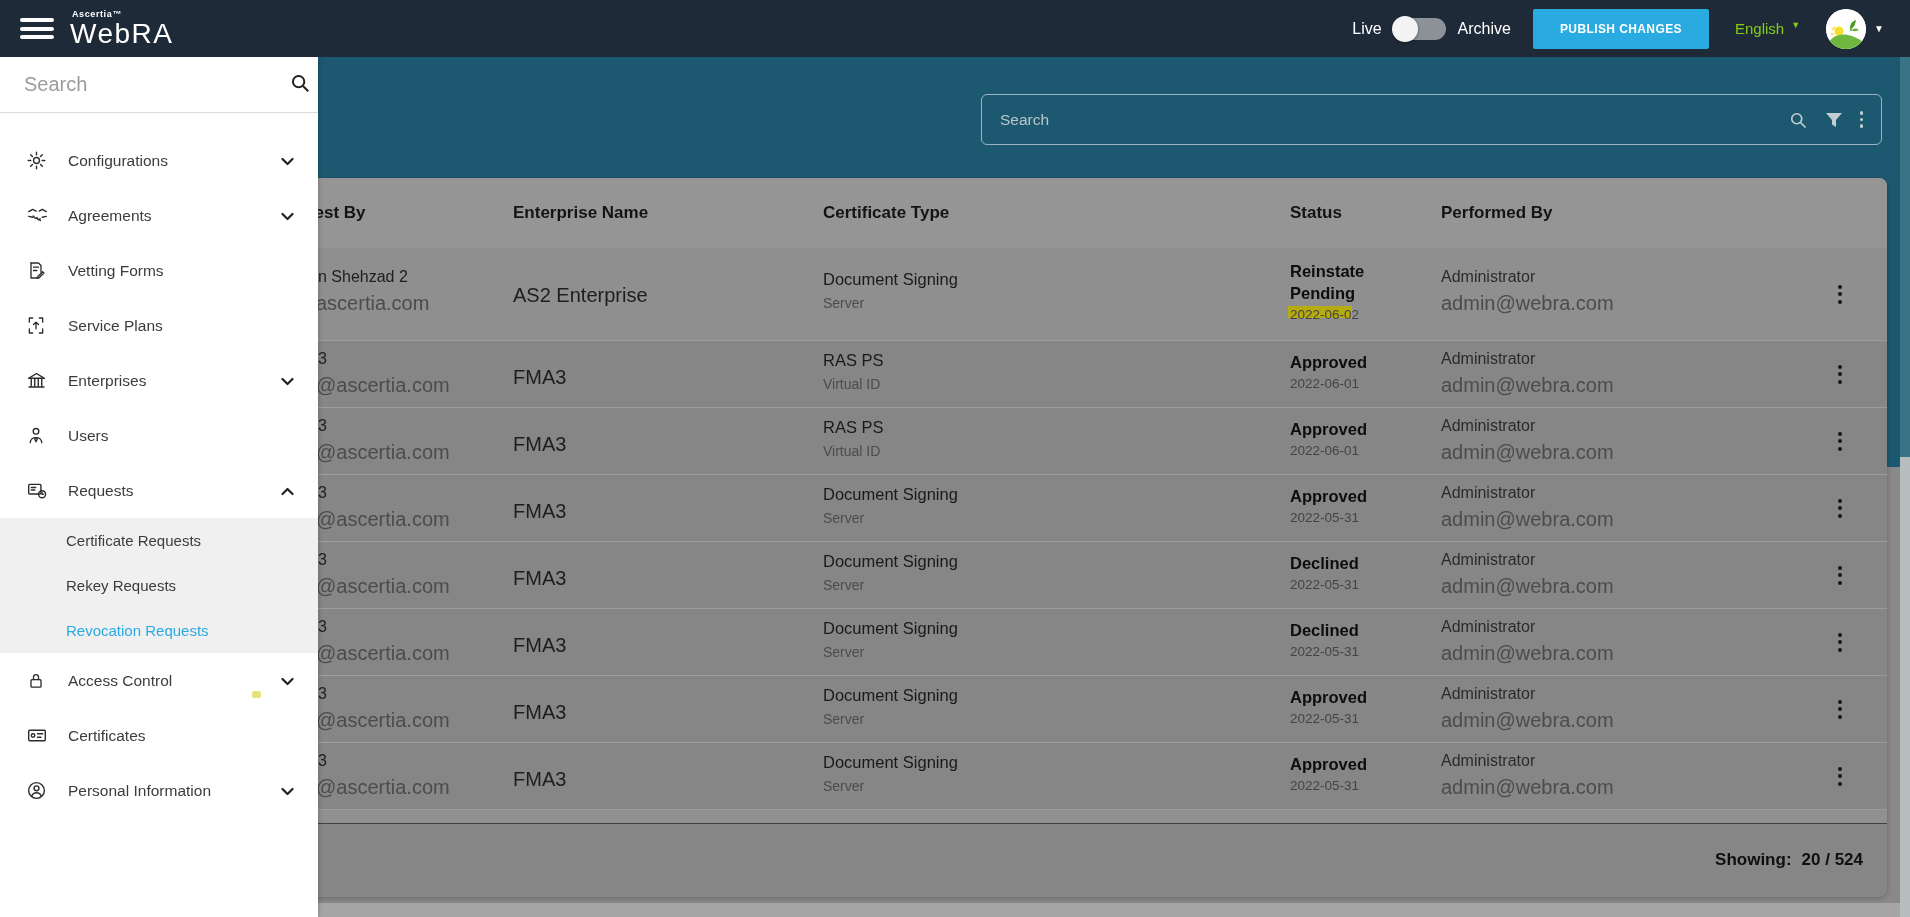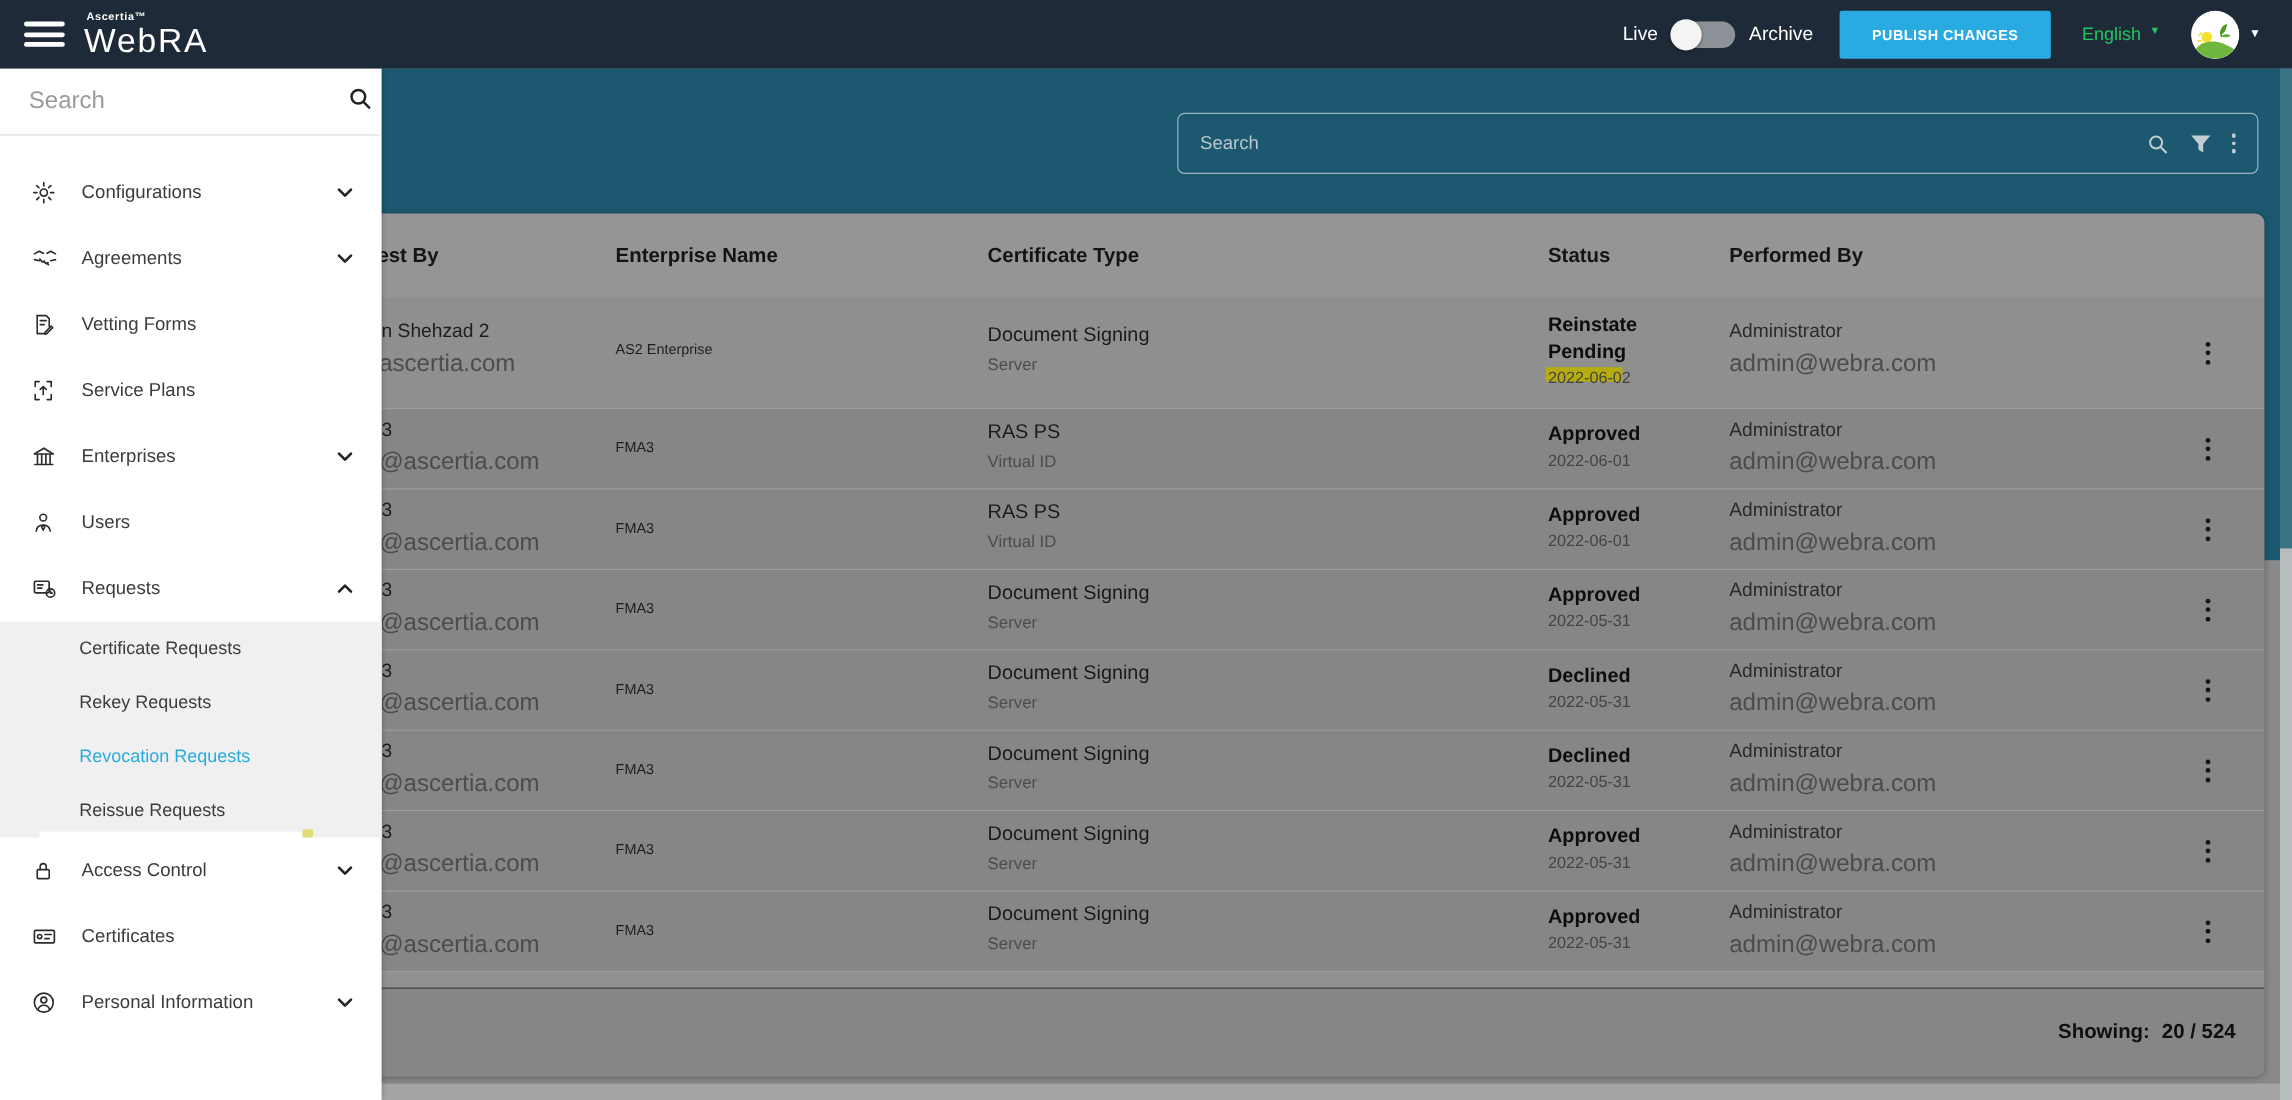--- a/index.html
+++ b/index.html
@@ -10,21 +10,21 @@
   .hamburger { margin-left:20px; width:34px; cursor:pointer; }
   .hamburger div { height:4px; background:#fff; border-radius:2px; margin:4.5px 0; }
   .brand { margin-left:16px; color:#fff; line-height:1; }
   .brand-small { font-size:9px; font-weight:bold; letter-spacing:.6px; margin-left:2px; display:block; }
   .brand-large { font-size:28px; letter-spacing:1.5px; display:block; margin-top:1px; }
   .topbar-right { margin-left:auto; margin-right:26px; display:flex; align-items:center; }
   .live-label, .archive-label { color:#fff; font-size:16px; }
   .toggle { width:52px; height:22px; background:#8d9198; border-radius:11px; margin:0 12px; position:relative; cursor:pointer; }
   .toggle-knob { position:absolute; left:-2px; top:-2px; width:26px; height:26px; border-radius:50%; background:#f4f4f4; box-shadow:0 1px 3px rgba(0,0,0,.4); }
   .publish-btn { margin-left:22px; background:#29abe2; color:#fff; border:none; border-radius:2px; font-family:"Liberation Sans",sans-serif; font-size:12px; font-weight:bold; letter-spacing:.4px; padding:13px 27px; cursor:pointer; }
-  .lang { margin-left:26px; color:#22c55e; font-size:15px; display:flex; align-items:flex-start; cursor:pointer; }
+  .lang { margin-left:26px; color:#84cc16; font-size:15px; display:flex; align-items:flex-start; cursor:pointer; }
   .lang .dk { margin-left:7px; font-size:9px; }
   .avatar { margin-left:26px; width:40px; height:40px; border-radius:50%; background:#fff; overflow:hidden; cursor:pointer; flex:none; }
   .user-caret { margin-left:8px; color:#fff; font-size:10px; cursor:pointer; }
 
   
   .teal-band  { position:absolute; left:0; top:57px;  width:1910px; height:410px; background:#1c5970; z-index:1; }
   .page-lower { position:absolute; left:0; top:467px; width:1910px; height:450px; background:#898989; z-index:1; }
   .bottom-strip { position:absolute; left:0; top:903px; width:1910px; height:14px; background:#a5a5a5; z-index:2; }
   .page-scrollbar { position:absolute; right:0; top:57px; width:10px; height:860px; background:#b7bcbe; z-index:3; }
   .page-scrollbar .thumb { position:absolute; top:0; left:0; width:10px; height:400px; background:#3a7286; }
@@ -39,21 +39,21 @@
 
   
   .card { position:absolute; left:240px; top:178px; width:1647px; height:719px; background:#868686; border-radius:8px; overflow:hidden; z-index:5; box-shadow:0 1px 5px rgba(0,0,0,.25); }
   .thead { position:relative; height:70px; background:#959595; }
   .th { position:absolute; top:0; line-height:70px; font-size:17px; font-weight:bold; color:#141414; }
   .row { position:relative; height:67px; background:#868686; border-top:1px solid #9d9d9d; cursor:pointer; }
   .row.first { height:92px; background:#8f8f8f; border-top:none; }
   .c { position:absolute; }
   .nm  { font-size:16px;   color:#1e1e1e; }
   .em  { font-size:20px;   color:#4c4c4c; margin-top:6px; }
-  .ent { font-size:12px;   color:#1e1e1e; }
+  .ent { font-size:20px;   color:#1e1e1e; }
   .ty  { font-size:16.5px; color:#1a1a1a; }
   .sub { font-size:14px;   color:#4c4c4c; margin-top:6px; }
   .status { font-size:16.5px; font-weight:bold; color:#0d0d0d; line-height:22px; }
   .date { font-size:13.5px; color:#444; margin-top:3px; }
   .perf { font-size:16px;  color:#2b2b2b; }
   .hl-bar { position:absolute; left:-2px; top:46px; width:64px; height:12px; background:#b6ac10; z-index:0; }
   .hl-wrap { position:relative; z-index:1; }
   .kebab { position:absolute; left:1590px; top:50%; transform:translateY(-50%); padding:4px 8px; cursor:pointer; }
   .kebab i { display:block; width:4px; height:4px; border-radius:50%; background:#161616; margin:3.5px 0; }
   .spacer-row { height:14px; background:#909090; border-top:1px solid #9d9d9d; }
@@ -428,21 +428,20 @@
       <span class="ni-label">Requests</span>
       <span class="chev"><svg class="chv" width="13" height="9" viewBox="0 0 13 9">
             <polyline points="1.5,7 6.5,2 11.5,7"></polyline>
           </svg></span>
     </div>
 
     <div class="submenu">
       <div class="sub-item">Certificate Requests</div>
       <div class="sub-item">Rekey Requests</div>
       <div class="sub-item active">Revocation Requests</div>
-      <div class="sub-item">Reissue Requests</div>
     </div>
 
     <div class="nav-item">
       <span class="ni-icon">
         <svg class="ic" width="20" height="21" viewBox="0 0 24 24">
             <rect x="6" y="11" width="12" height="9" rx="1.2"></rect>
             <path d="M9 11V8a3 3 0 0 1 6 0v3"></path>
           </svg>
       </span>
       <span class="ni-label">Access Control</span>

